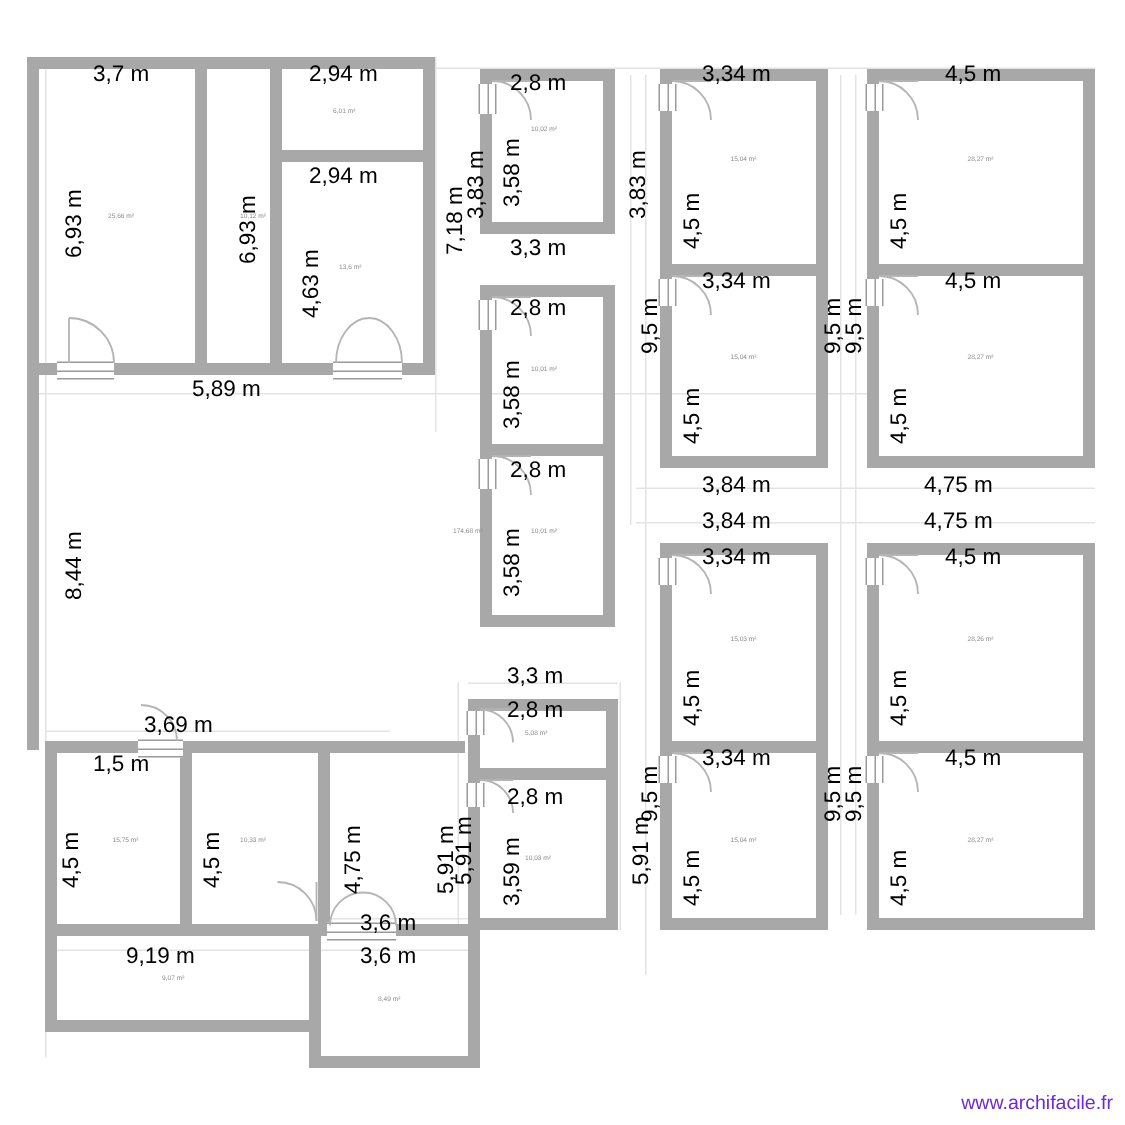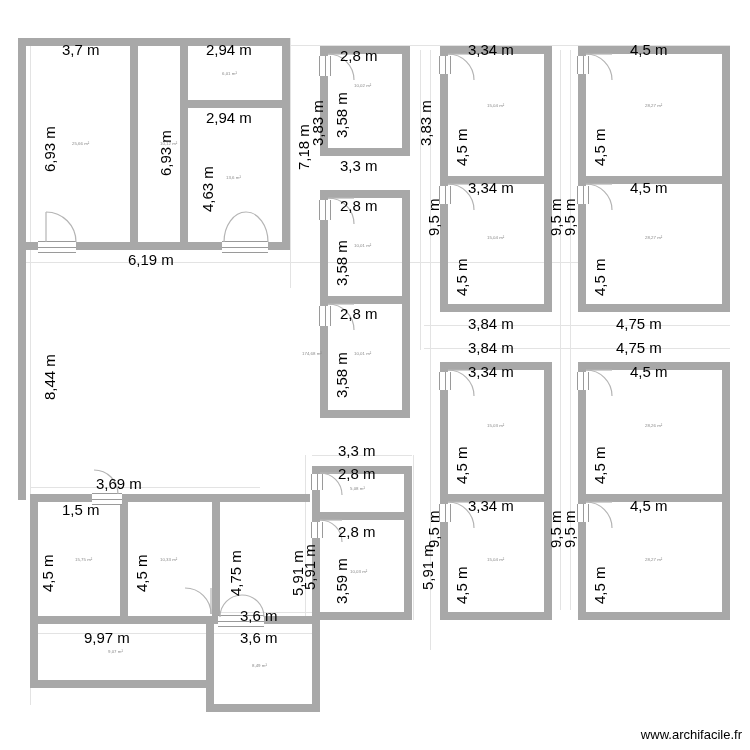--- a/index.html
+++ b/index.html
@@ -28,21 +28,21 @@
   .door{position:absolute;}
   .door svg{display:block;overflow:visible;}
 
   
   .win{position:absolute;background:#ffffff;border-top:1px solid #9a9a9a;border-bottom:1px solid #9a9a9a;}
   .win:after{content:"";position:absolute;left:0;right:0;top:50%;height:1px;background:#9a9a9a;}
   .win.v{border-top:none;border-bottom:none;border-left:1px solid #9a9a9a;border-right:1px solid #9a9a9a;}
   .win.v:after{left:50%;top:0;bottom:0;right:auto;width:1px;height:auto;}
 
   
-  #watermark{position:absolute;right:8px;bottom:8px;font-size:13px;color:#000000;
+  #watermark{position:absolute;right:8px;bottom:8px;font-size:13px;color:#6d28d9;
              font-family:"Liberation Sans",sans-serif;}
 </style>
 </head>
 <body>
 
 <div id="plan">
 
   <div class="guide h" style="left:18px;top:45px;width:712px;"></div>
   <div class="guide h" style="left:18px;top:262px;width:560px;"></div>
   <div class="guide v" style="left:30px;top:45px;height:660px;"></div>
@@ -91,21 +91,21 @@
         <path d="M22 30 A22 30 0 0 0 0 0" fill="none" stroke="#b4b4b4" stroke-width="1.2"></path>
       </svg>
   </div>
 
   <div class="dim" style="left:62px;top:42px;">3,7 m</div>
   <div class="dim v" style="left:42px;top:172px;">6,93 m</div>
   <div class="dim v" style="left:158px;top:176px;">6,93 m</div>
   <div class="dim" style="left:206px;top:42px;">2,94 m</div>
   <div class="dim" style="left:206px;top:110px;">2,94 m</div>
   <div class="dim v" style="left:200px;top:212px;">4,63 m</div>
-  <div class="dim" style="left:128px;top:252px;">6,19 m</div>
+  <div class="dim" style="left:128px;top:252px;">5,89 m</div>
   <div class="dim v" style="left:42px;top:400px;">8,44 m</div>
 
   <div class="area" style="left:72px;top:142px;">25,66 m²</div>
   <div class="area" style="left:160px;top:142px;">10,12 m²</div>
   <div class="area" style="left:222px;top:72px;">6,01 m²</div>
   <div class="area" style="left:226px;top:176px;">13,6 m²</div>
 
   <div class="wall" style="left:320px;top:46px;width:90px;height:8px;"></div>
   <div class="wall" style="left:320px;top:46px;width:8px;height:110px;"></div>
   <div class="wall" style="left:402px;top:46px;width:8px;height:110px;"></div>
@@ -328,21 +328,21 @@
     <svg width="22" height="22" viewBox="0 0 22 22">
         <path d="M22 22 A22 22 0 0 0 0 0" fill="none" stroke="#b4b4b4" stroke-width="1.2"></path>
       </svg>
   </div>
 
   <div class="dim" style="left:96px;top:476px;">3,69 m</div>
   <div class="dim" style="left:62px;top:502px;">1,5 m</div>
   <div class="dim v" style="left:40px;top:592px;">4,5 m</div>
   <div class="dim v" style="left:134px;top:592px;">4,5 m</div>
   <div class="dim v" style="left:228px;top:596px;">4,75 m</div>
-  <div class="dim" style="left:84px;top:630px;">9,97 m</div>
+  <div class="dim" style="left:84px;top:630px;">9,19 m</div>
   <div class="dim" style="left:240px;top:608px;">3,6 m</div>
   <div class="dim" style="left:240px;top:630px;">3,6 m</div>
   <div class="dim v" style="left:290px;top:596px;">5,91 m</div>
 
   <div class="area" style="left:75px;top:558px;">15,75 m²</div>
   <div class="area" style="left:160px;top:558px;">10,33 m²</div>
   <div class="area" style="left:108px;top:650px;">9,07 m²</div>
   <div class="area" style="left:252px;top:664px;">8,49 m²</div>
 
   <div id="watermark">www.archifacile.fr</div>

